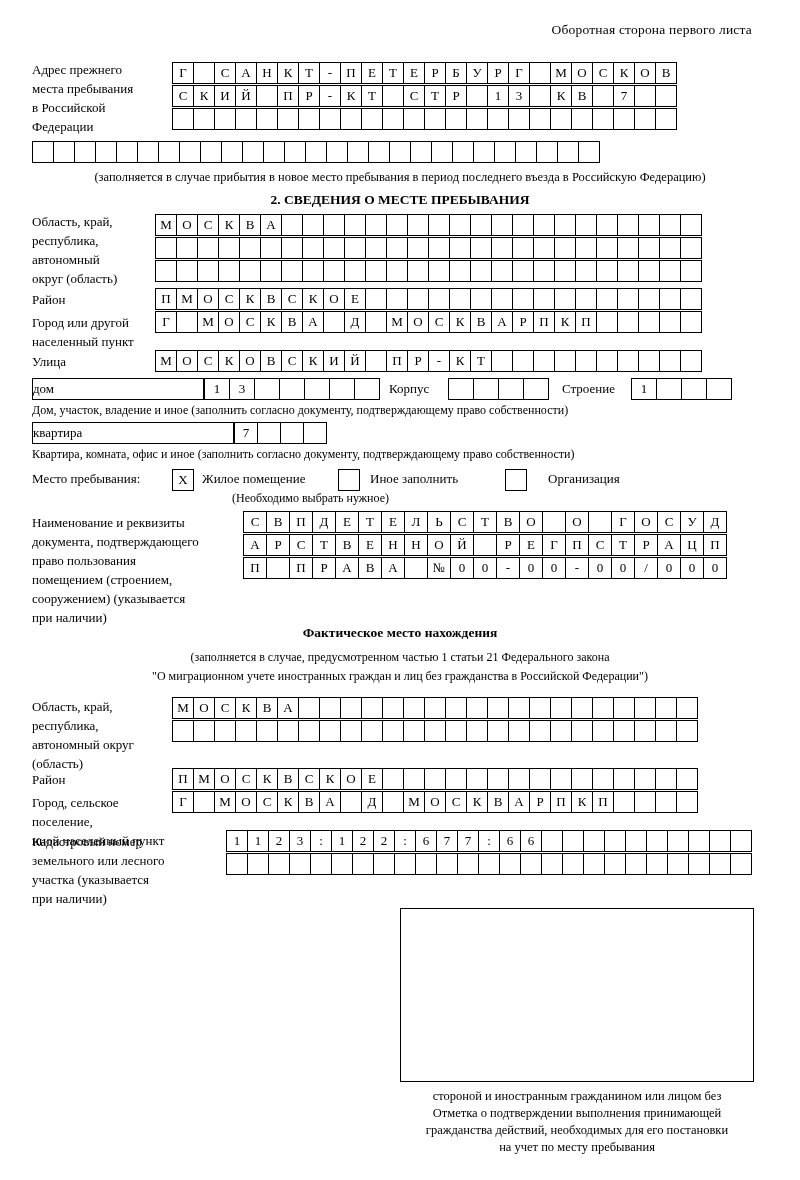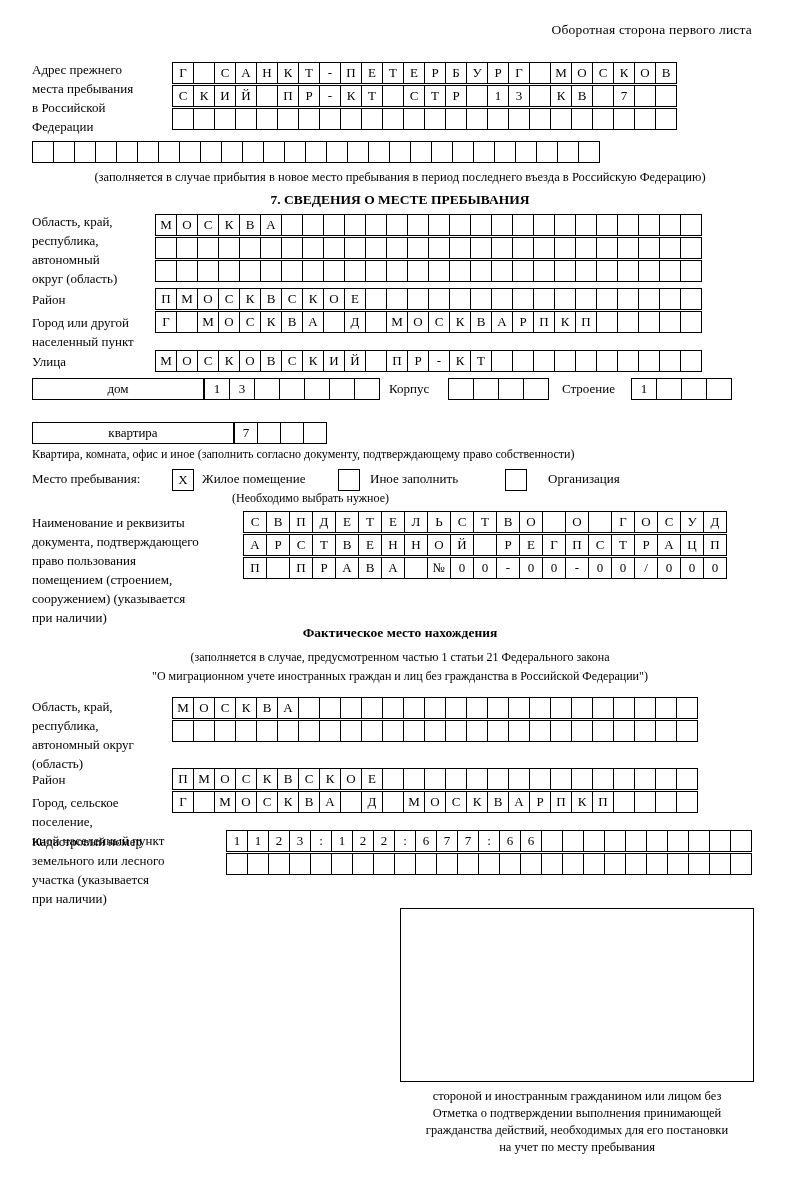--- a/index.html
+++ b/index.html
@@ -65,21 +65,20 @@
   .tiny {
     font-size: 12px;
   }
   .bold { font-weight: bold; }
   .wide-field {
     border: 1px solid #000;
     box-sizing: border-box;
     height: 22px;
     font-size: 13px;
     line-height: 20px;
-    text-align: center;
   }
   .inline-label {
     font-size: 13px;
     line-height: 22px;
   }
   .note {
     font-size: 12.5px;
     text-align: center;
   }
   .stamp-box {
@@ -211,21 +210,21 @@
       <div class="cell blank"></div>
       <div class="cell blank"></div>
       <div class="cell blank"></div>
       <div class="cell blank"></div>
       <div class="cell blank"></div>
       <div class="cell blank"></div>
     </div>
 
   <div class="note" style="position:absolute; left:0; top:170px; width:800px;">(заполняется в случае прибытия в новое место пребывания в период последнего въезда в Российскую Федерацию)</div>
 
-  <div class="center bold" style="top:192px; font-size:13.5px;">7. СВЕДЕНИЯ О МЕСТЕ ПРЕБЫВАНИЯ</div>
+  <div class="center bold" style="top:192px; font-size:13.5px;">2. СВЕДЕНИЯ О МЕСТЕ ПРЕБЫВАНИЯ</div>
 
   <div class="lbl" style="position:absolute; left:32px; top:212px; width:130px;">Область, край,
 республика,
 автономный
 округ (область)</div>
   <div class="cells" style="position:absolute; left:155px; top:214px;">
       <div class="cell">М</div>
       <div class="cell">О</div>
       <div class="cell">С</div>
       <div class="cell">К</div>
@@ -418,20 +417,21 @@
       <div class="cell blank" style="width: 26px;"></div>
     </div>
   <div class="inline-label" style="position:absolute; left:562px; top:378px;">Строение</div>
   <div class="cells" style="position:absolute; left:631px; top:378px;">
       <div class="cell" style="width: 26px;">1</div>
       <div class="cell blank" style="width: 26px;"></div>
       <div class="cell blank" style="width: 26px;"></div>
       <div class="cell blank" style="width: 26px;"></div>
     </div>
 
+  <div class="tiny" style="position:absolute; left:32px; top:403px;">Дом, участок, владение и иное (заполнить согласно документу, подтверждающему право собственности)</div>
 
   <div class="wide-field" style="position:absolute; left:32px; top:422px; width:202px;">квартира</div>
   <div class="cells" style="position:absolute; left:234px; top:422px;">
       <div class="cell" style="width: 24px;">7</div>
       <div class="cell blank" style="width: 24px;"></div>
       <div class="cell blank" style="width: 24px;"></div>
       <div class="cell blank" style="width: 24px;"></div>
     </div>
 
   <div class="tiny" style="position:absolute; left:32px; top:447px;text-align:right;">Квартира, комната, офис и иное (заполнить согласно документу, подтверждающему право собственности)</div>

